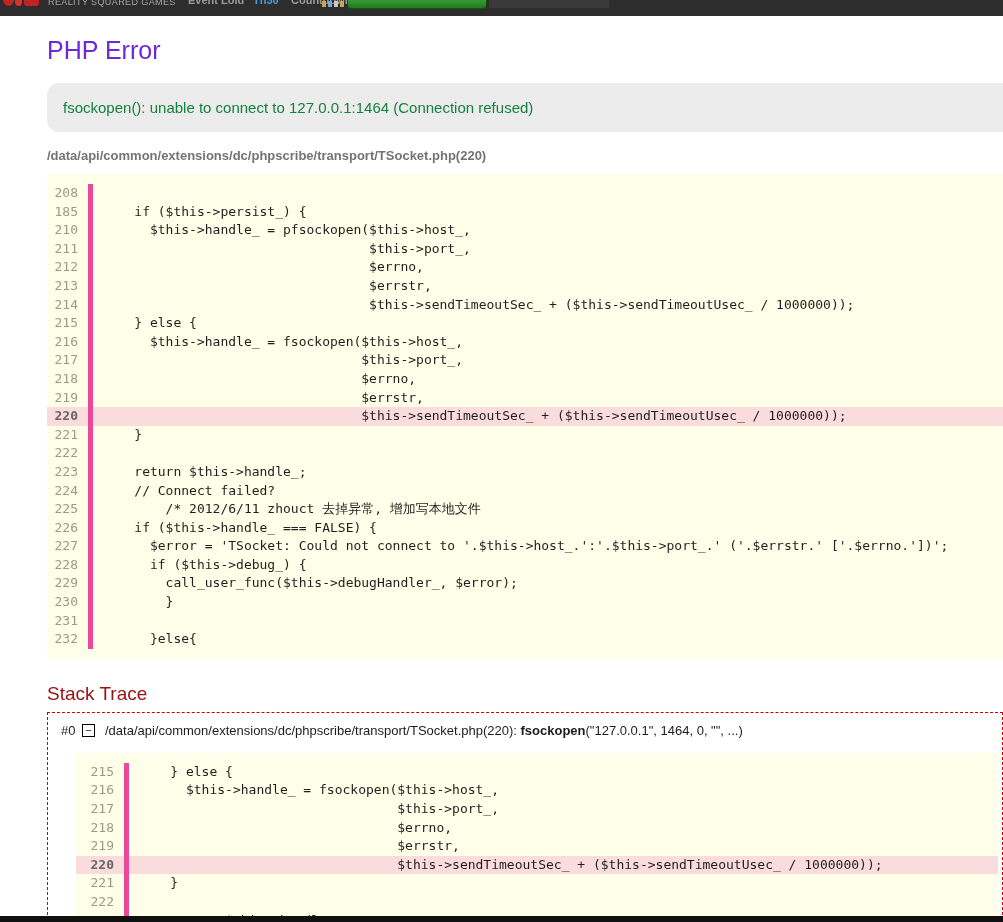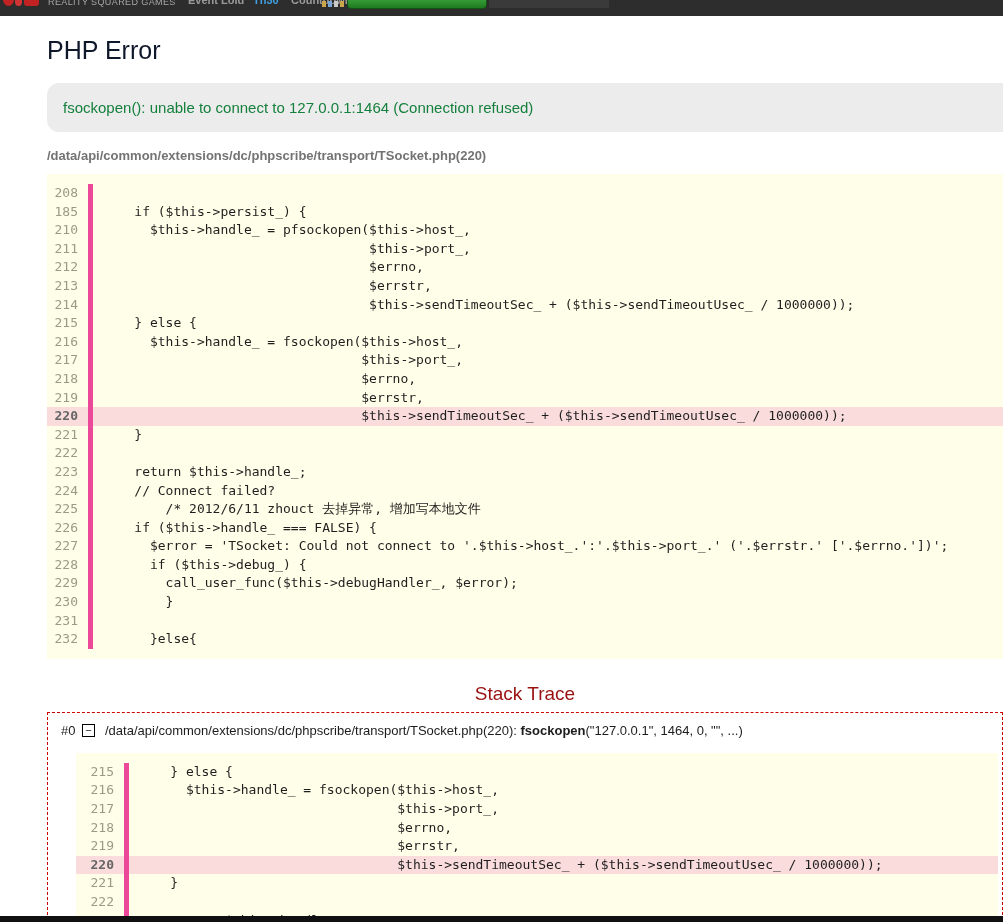--- a/index.html
+++ b/index.html
@@ -18,34 +18,34 @@
   .n1{left:188px}.n2{left:253px;color:#3f9fe0}.n3{left:291px}
   .mini-icons{position:absolute;left:322px;top:1px;display:flex;gap:2px;}
   .mini-icons i{display:block;width:4px;height:6px;}
   .mini-icons i:nth-child(1){background:#caa64a}.mini-icons i:nth-child(2){background:#7aa7d6}
   .mini-icons i:nth-child(3){background:#c9c9c9}.mini-icons i:nth-child(4){background:#caa64a}
   .cta{position:absolute;left:347px;top:-6px;width:138px;height:13px;border-radius:4px;
        background:linear-gradient(#45b045,#1f7a1f);border:1px solid #145214;}
   .panel2{position:absolute;left:489px;top:0;width:120px;height:8px;background:#3a3a3a;}
   
   .content{margin-left:47px;}
-  h1{font-size:25px;line-height:28px;font-weight:normal;color:#0f172a;margin:20px 0 0 0;}
+  h1{font-size:25px;line-height:28px;font-weight:normal;color:#6d28d9;margin:20px 0 0 0;}
   .msgbox{background:#ececec;border-radius:12px 0 0 12px;margin:19px 0 0 0;padding:16px;
           font-size:15px;color:#15803d;}
   h3.src{font-size:13px;line-height:15px;font-weight:bold;color:#737373;margin:16px 0 11px 0;}
   
   .code-block{background:#fffee8;padding:10px 0;font-family:"DejaVu Sans Mono",monospace;
               font-size:13px;line-height:18.6px;color:#1f1f1f;}
   .crow{display:flex;}
   .crow .ln{flex:0 0 31px;text-align:right;padding-right:10px;color:#9b9b85;}
   .crow .ct{flex:1;border-left:5px solid #ec4899;padding-left:10px;white-space:pre;overflow:hidden;}
   .crow.error{background:#fadcdc;align-items:center;}
   .crow.error .ln{color:#666;font-weight:bold;}
   
-  h2.st{font-size:19px;line-height:22px;font-weight:normal;color:#991111;margin:24px 0 7px 0;text-align:center;}
+  h2.st{font-size:19px;line-height:22px;font-weight:normal;color:#991111;margin:24px 0 7px 0;}
   .trace-container{border:1px dashed #cc0000;border-bottom:none;padding:7px 0 0 13px;min-height:240px;}
   .frame-row{display:flex;align-items:center;height:22px;font-size:13px;color:#1c1c1c;}
   .fidx{width:21px;}
   .toggle{width:11px;height:11px;border:1px solid #000;background:#fff;display:inline-flex;
           align-items:center;justify-content:center;font-size:11px;line-height:11px;
           margin-right:10px;cursor:pointer;}
   .floc{white-space:nowrap;}
   .floc b{font-weight:bold;}
   .code-block.stack{margin:11px 4px 0 15px;}
   .code-block.stack .crow .ln{flex:0 0 38px;}

